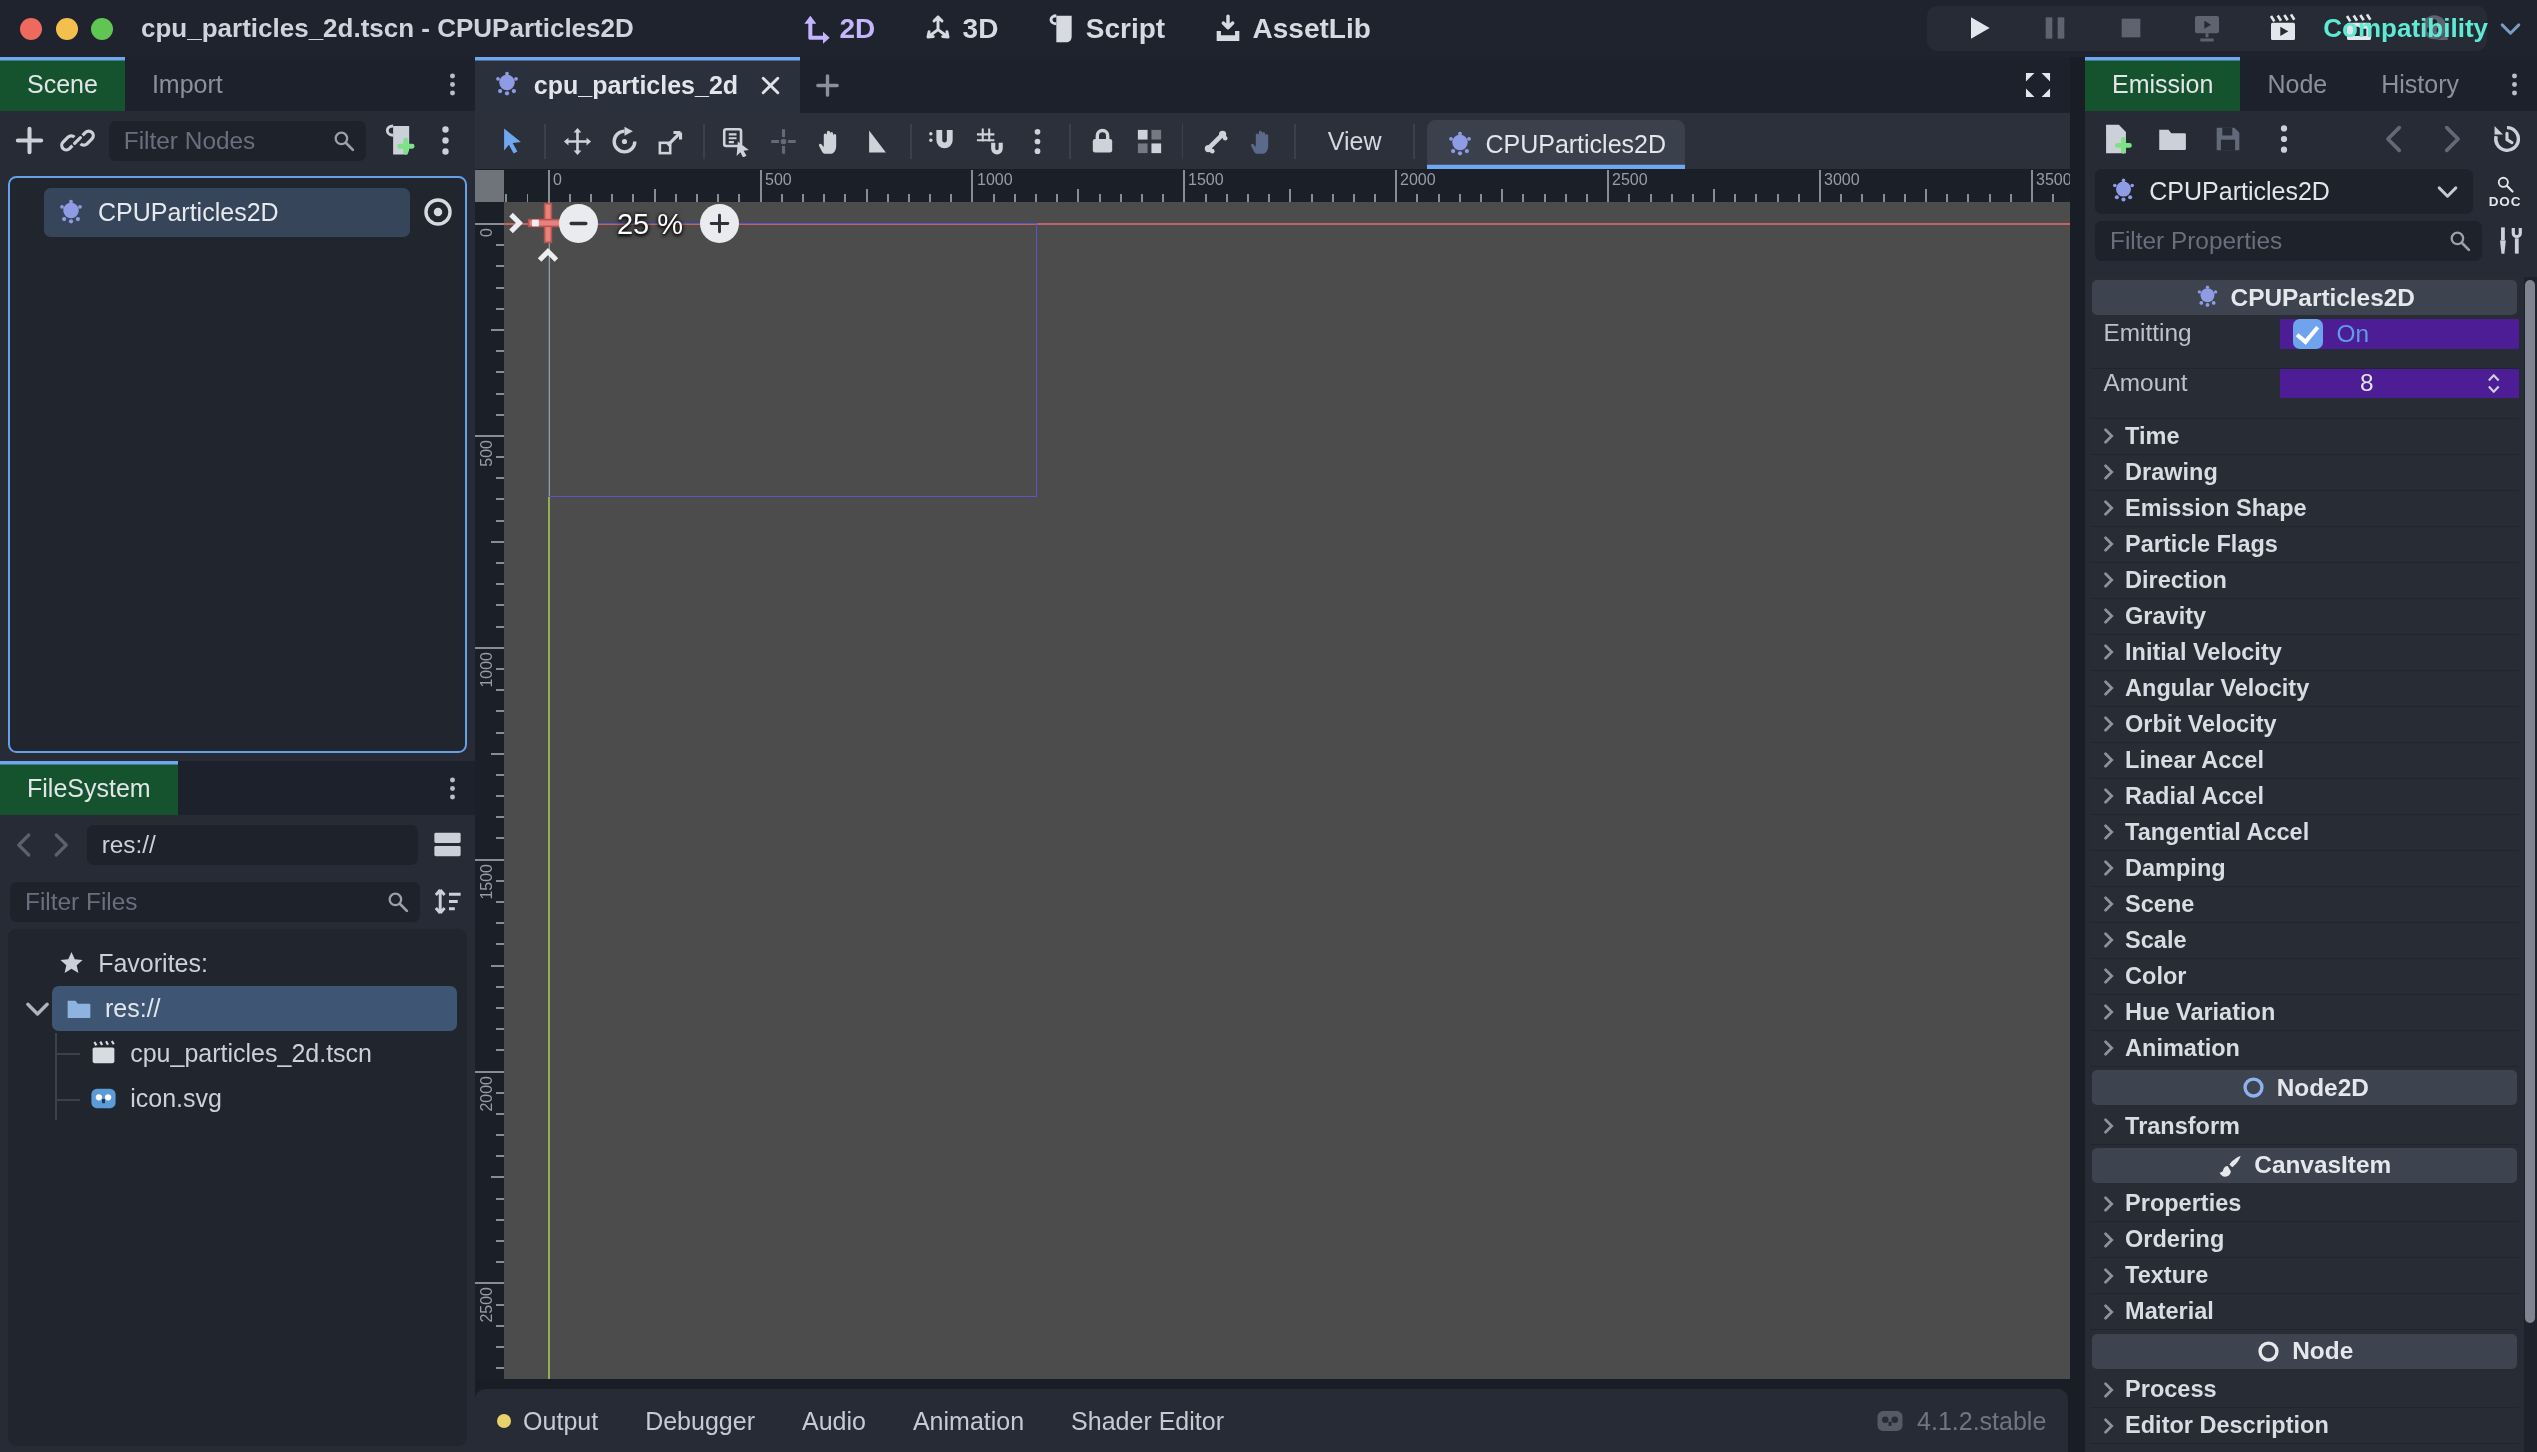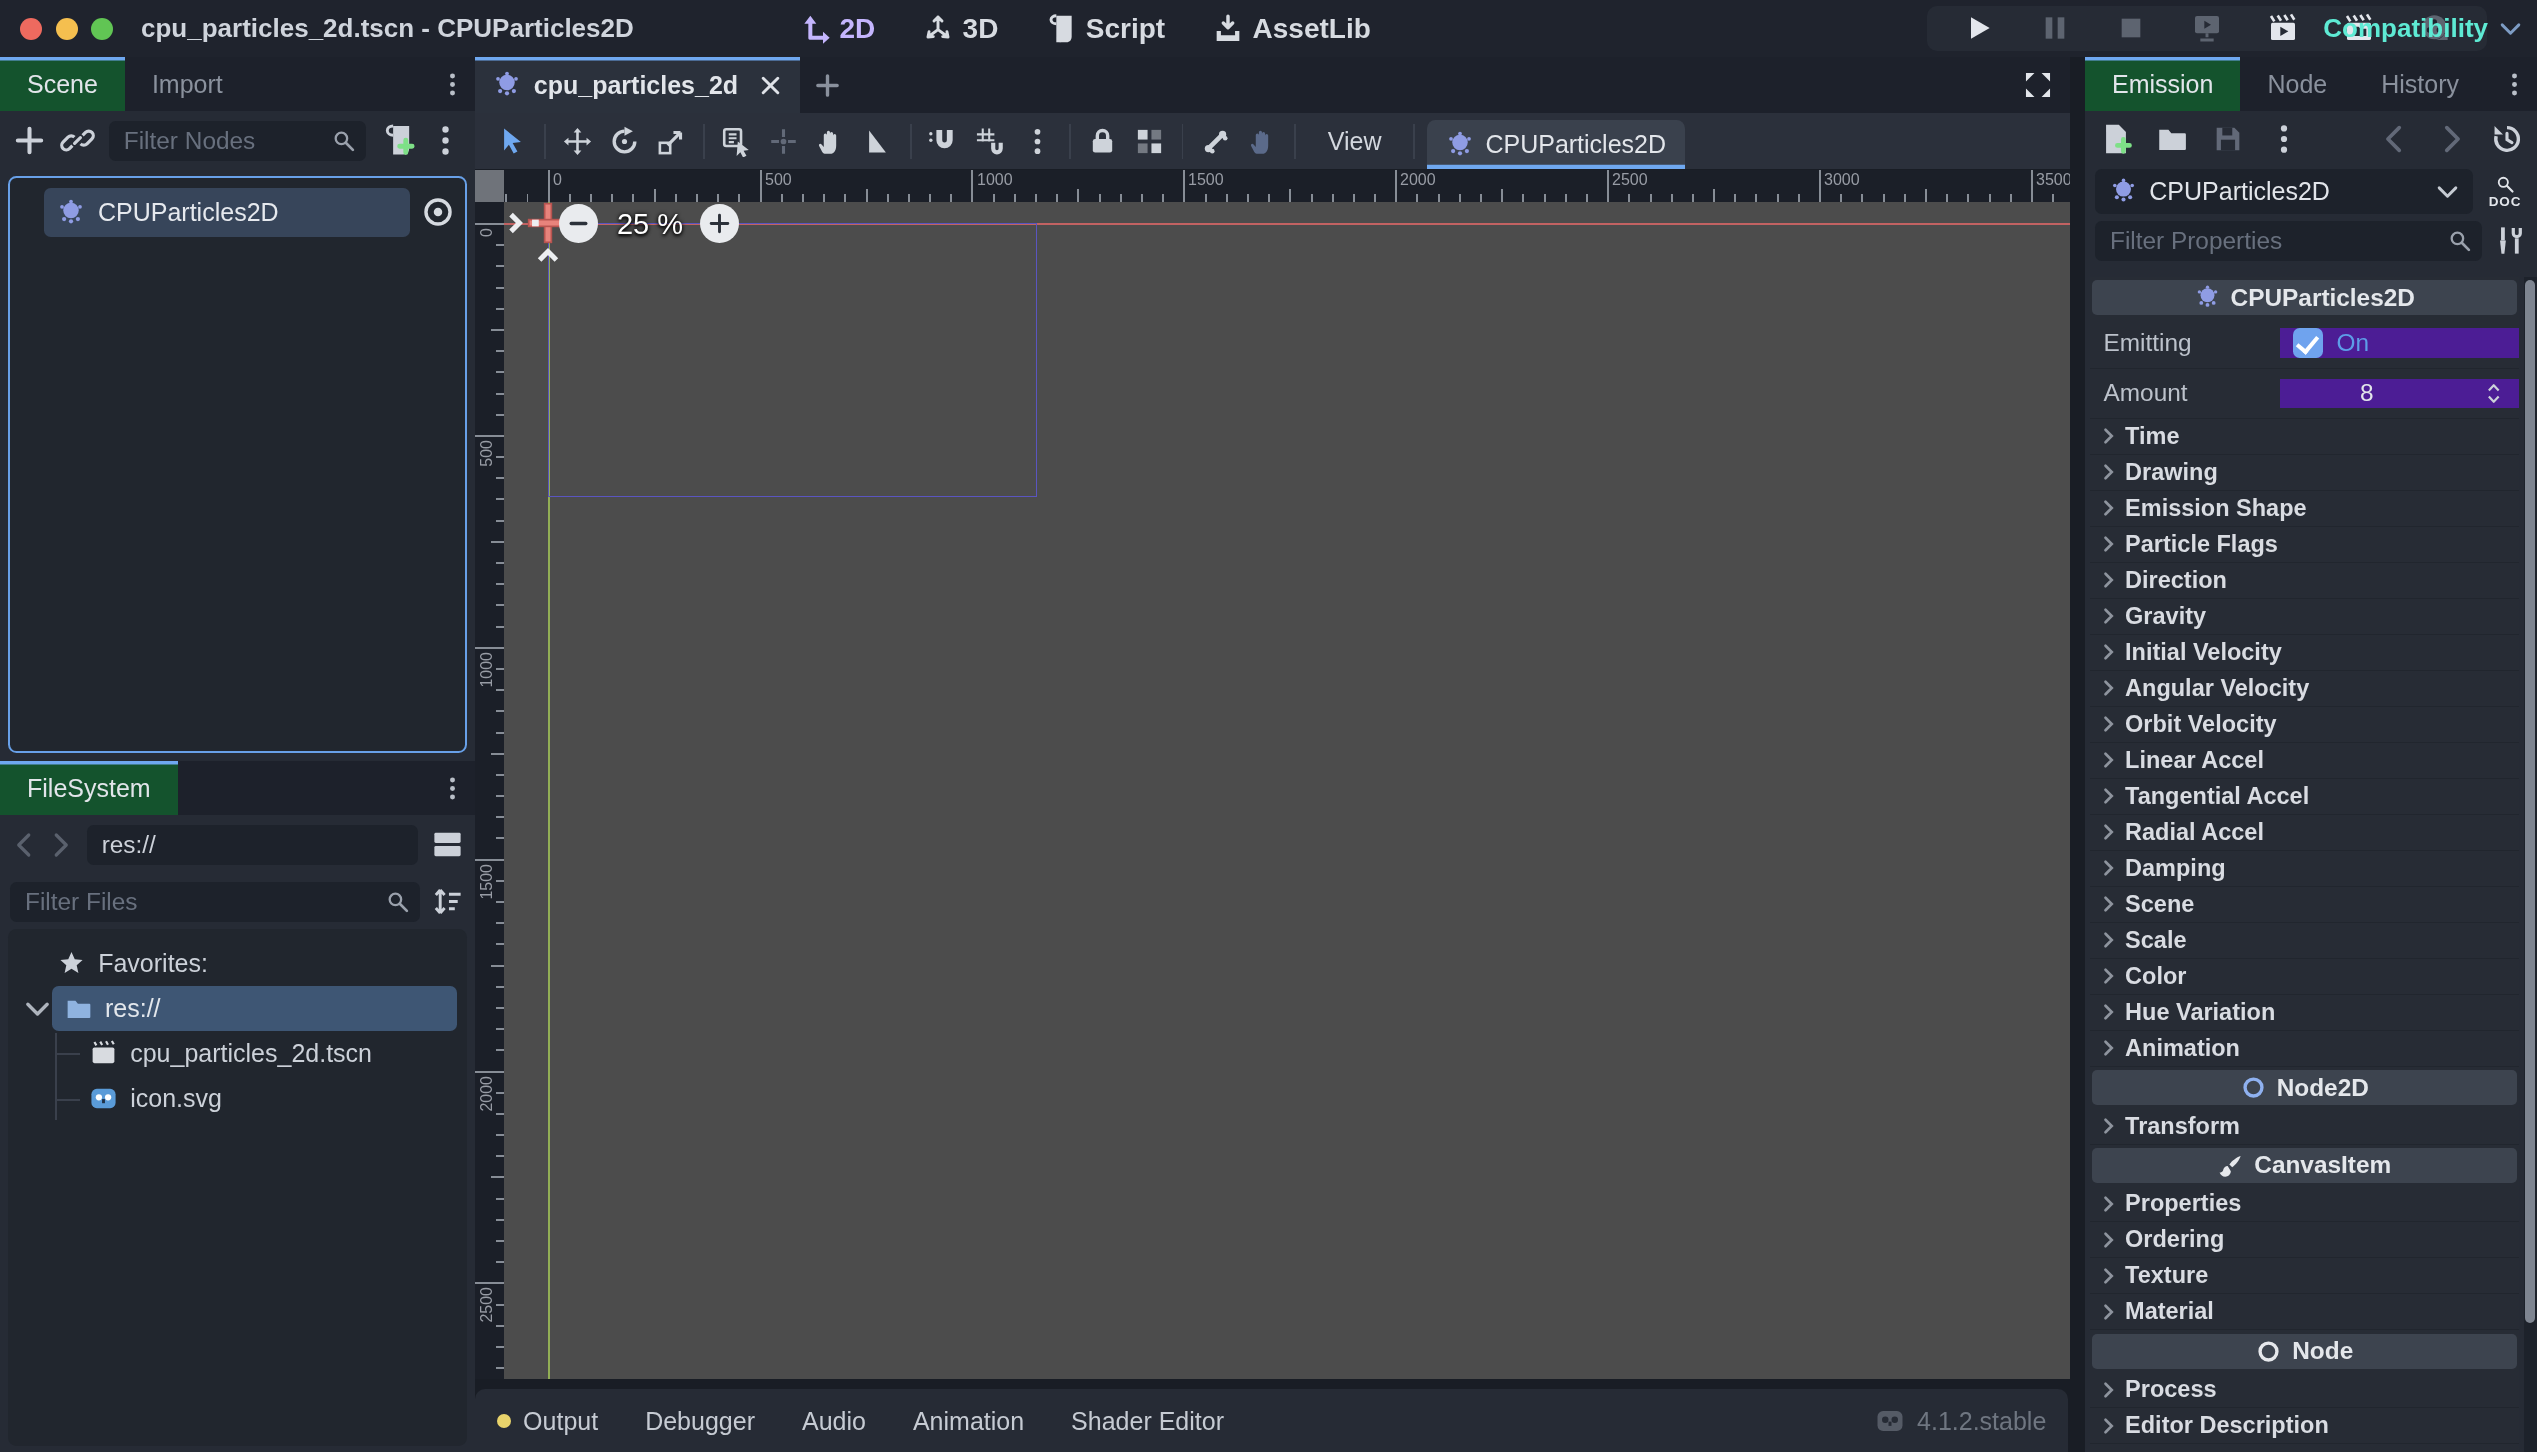--- a/index.html
+++ b/index.html
@@ -135,21 +135,21 @@
   .docbtn{width:44px;display:flex;flex-direction:column;align-items:center;color:#e2e5ea;}
   .docbtn .ic{width:20px;height:20px;}
   .docbtn .doct{font-size:13.5px;font-weight:bold;letter-spacing:0.8px;}
   .prop-list{position:absolute;left:5px;right:18.5px;top:220px;bottom:0;overflow:hidden;background:#272c35;}
   .sbar{position:absolute;right:0;top:220px;bottom:0;width:13.5px;background:#1d222b;}
   .sthumb{position:absolute;left:1.7px;right:1.7px;top:3.4px;height:1043px;background:#7e8591;border-radius:5.9px;}
   .icat{height:35px;margin:3.4px 1.7px;background:#3d444f;border-radius:5px;display:flex;align-items:center;
         justify-content:center;gap:10px;font-weight:bold;font-size:24.4px;color:#e4e7eb;}
   .icat .ic{width:27px;height:27px;}
   .ic-particles{color:#8f9ce4;} .ic-node2d{color:#8fb1f0;} .ic-canvasitem{color:#e6e8ec;} .ic-node{color:#e6e8ec;}
-  .prow{height:49px;display:flex;align-items:center;border-bottom:1.7px solid #21262e;background:#272c35;gap:44px;}
+  .prow{height:49px;display:flex;align-items:flex-start;border-bottom:1.7px solid #21262e;background:#272c35;gap:44px;}
   .plabel{flex:1;display:flex;align-items:center;padding-left:13.5px;color:#bcc2cb;font-size:24.4px;}
   .pcell{width:212px;background:#4c1d95;display:flex;align-items:center;gap:13.5px;padding:0 13.5px;}
   .pcheck{width:30px;height:30px;border-radius:6.7px;background:#6fa3ee;position:relative;flex:none;}
   .pcheck::after{content:"";position:absolute;left:8.4px;top:3.4px;width:9.2px;height:17px;
                  border:solid #fff;border-width:0 4.2px 4.2px 0;transform:rotate(40deg);}
   .pon{color:#5d9de8;font-size:24.4px;}
   .pvalue{flex:1;color:#e2e5ea;font-size:24.4px;padding-left:67px;}
   .pstep{width:23.5px;height:29px;color:#ccd1d9;flex:none;}
   .psec{height:35px;display:flex;align-items:center;gap:6.7px;padding-left:8.4px;background:#272c35;
         border-bottom:1.7px solid #21262e;font-weight:bold;font-size:23.5px;color:#d9dce2;}
@@ -1020,29 +1020,29 @@
             </svg>
           </span>
           <span>Linear Accel</span>
         </div>
         <div class="psec">
           <span class="ic">
             <svg viewBox="0 0 24 24">
               <path d="M9 4.5l7.5 7.5L9 19.5" fill="none" stroke="currentColor" stroke-width="3.2" stroke-linecap="round"></path>
             </svg>
           </span>
+          <span>Radial Accel</span>
+        </div>
+        <div class="psec">
+          <span class="ic">
+            <svg viewBox="0 0 24 24">
+              <path d="M9 4.5l7.5 7.5L9 19.5" fill="none" stroke="currentColor" stroke-width="3.2" stroke-linecap="round"></path>
+            </svg>
+          </span>
           <span>Tangential Accel</span>
-        </div>
-        <div class="psec">
-          <span class="ic">
-            <svg viewBox="0 0 24 24">
-              <path d="M9 4.5l7.5 7.5L9 19.5" fill="none" stroke="currentColor" stroke-width="3.2" stroke-linecap="round"></path>
-            </svg>
-          </span>
-          <span>Radial Accel</span>
         </div>
         <div class="psec">
           <span class="ic">
             <svg viewBox="0 0 24 24">
               <path d="M9 4.5l7.5 7.5L9 19.5" fill="none" stroke="currentColor" stroke-width="3.2" stroke-linecap="round"></path>
             </svg>
           </span>
           <span>Damping</span>
         </div>
         <div class="psec">

